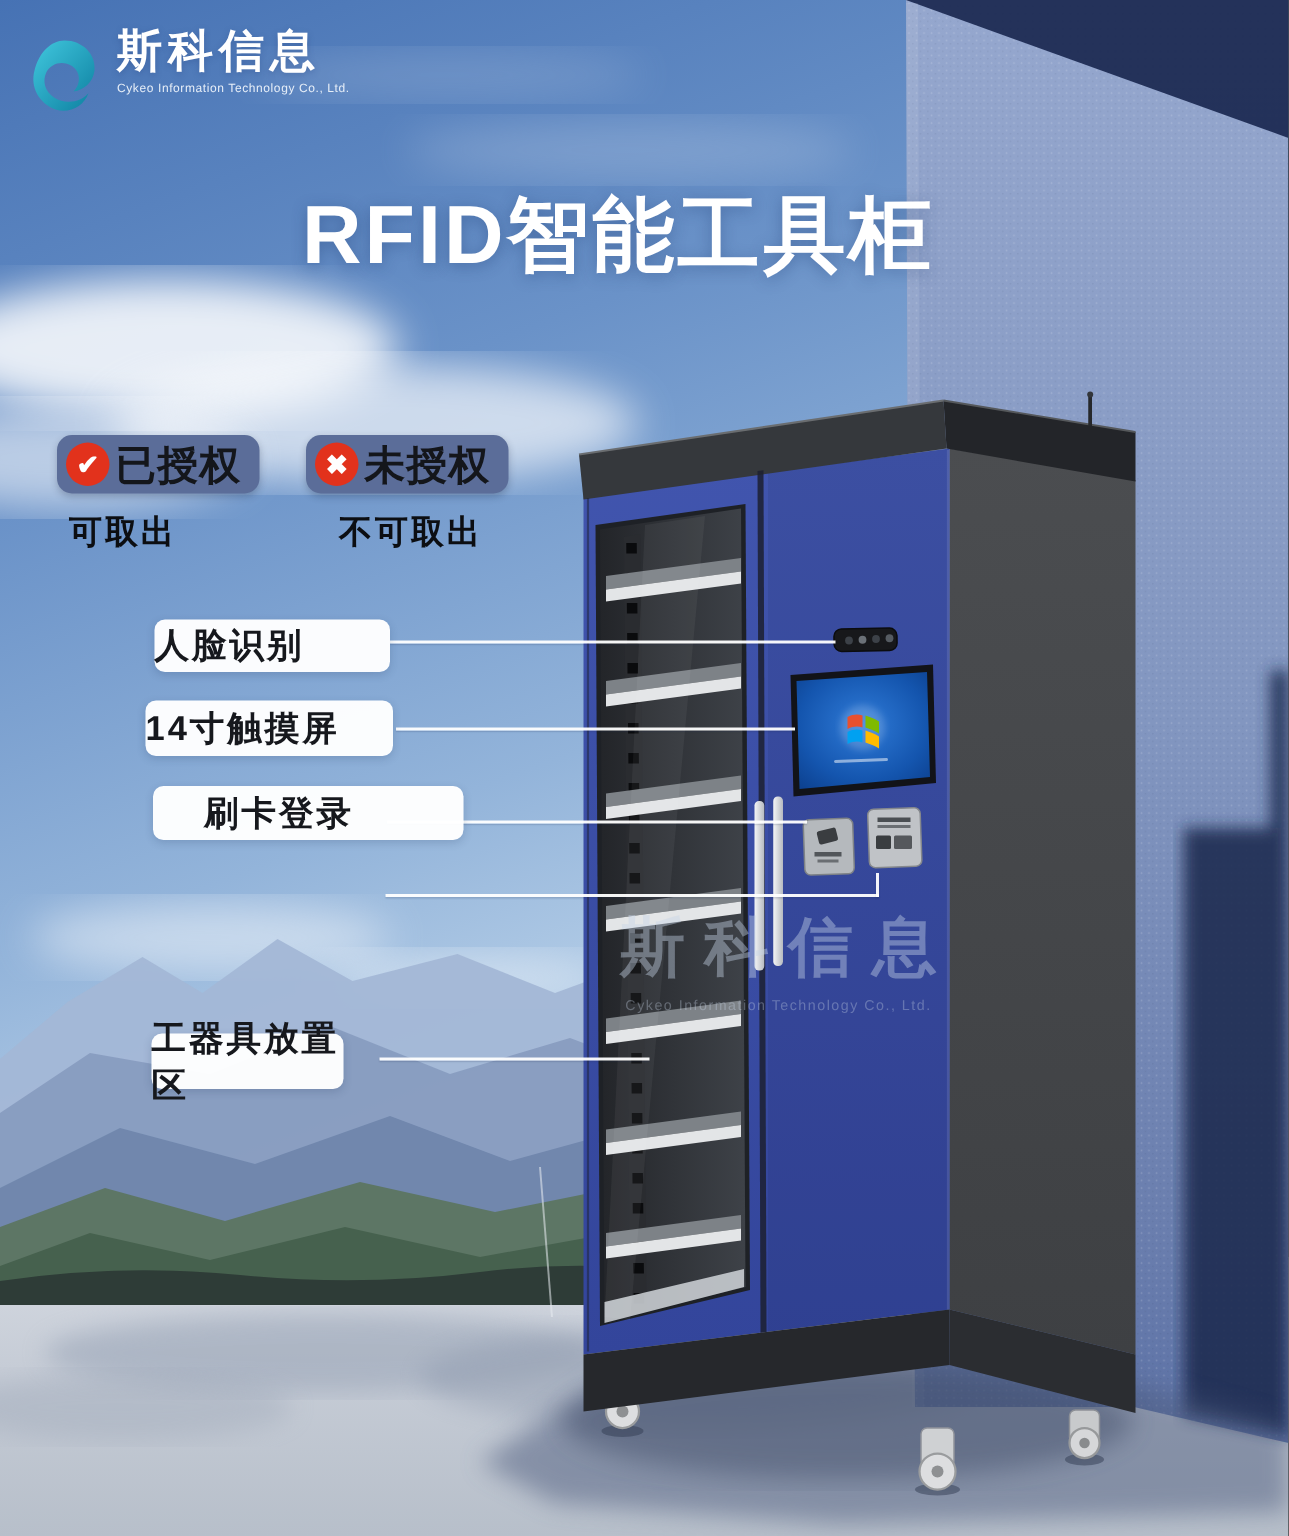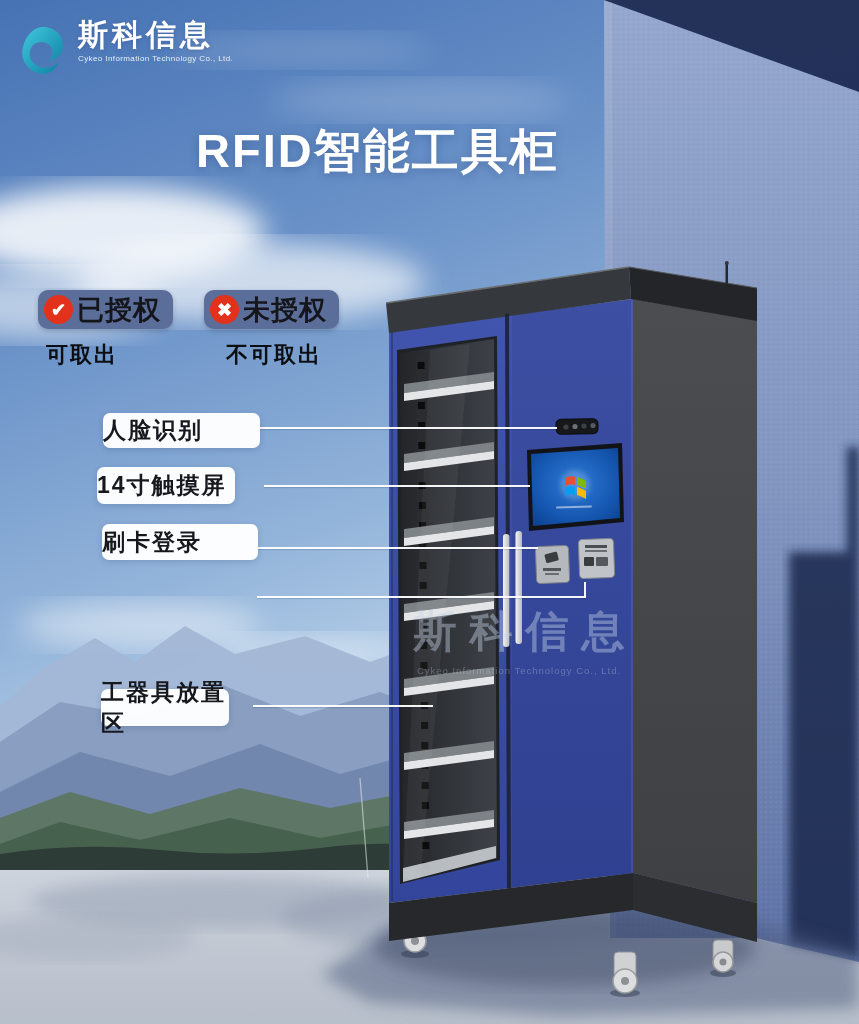--- a/index.html
+++ b/index.html
@@ -8,41 +8,41 @@
     font-family:"Liberation Sans",sans-serif;
     background:linear-gradient(160deg,#4672b4 0%,#6a92c8 26%,#93b4da 48%,#c6dbee 68%,#e3ecf5 82%);
   }
   .abs{position:absolute;}
   
   #logo{left:18px;top:18px;display:flex;align-items:flex-start;gap:10px;z-index:30;}
   #logo .mark{width:50px;height:52px;margin-top:6px;}
   #logo .nm{color:#fff;font-size:30px;font-weight:800;letter-spacing:4px;line-height:34px;text-shadow:0 1px 4px rgba(40,70,130,.35);}
   #logo .tg{color:#eef4fb;font-size:8px;letter-spacing:.4px;margin-top:2px;opacity:.95;}
   
-  #title{left:196px;top:120px;width:432px;text-align:left;z-index:30;
-    color:#fff;font-size:47px;font-weight:800;letter-spacing:2px;
+  #title{left:196px;top:120px;width:432px;text-align:center;z-index:30;
+    color:#fff;font-size:55px;font-weight:800;letter-spacing:2px;
     text-shadow:0 2px 10px rgba(25,55,110,.35);}
   
   .badge{height:39px;background:#5b6d99;border-radius:10px;display:flex;align-items:center;
     padding:0 12px 0 6px;z-index:30;box-shadow:0 2px 5px rgba(20,30,60,.25);}
   .badge .ic{width:29px;height:29px;border-radius:50%;background:#e2321c;color:#fff;
     display:flex;align-items:center;justify-content:center;font-size:18px;font-weight:800;margin-right:4px;}
   .badge .tx{color:#14161b;font-size:27px;font-weight:800;letter-spacing:1px;}
   #badge-auth{left:38px;top:290px;}
   #badge-unauth{left:204px;top:290px;}
   .sub{color:#0c0e12;font-size:22px;font-weight:800;letter-spacing:2px;z-index:30;}
   #sub-auth{left:46px;top:340px;}
   #sub-unauth{left:226px;top:340px;}
   
   .flabel{background:rgba(255,255,255,.97);border-radius:7px;display:flex;align-items:center;
     color:#16181d;font-weight:800;font-size:23px;letter-spacing:2px;
     z-index:31;box-shadow:0 2px 6px rgba(30,50,90,.18);}
   #fl1{left:103px;top:413px;width:157px;height:35px;}
-  #fl2{left:97px;top:467px;width:138px;height:37px;}
-  #fl3{left:102px;top:524px;width:156px;height:36px;}
+  #fl2{left:97px;top:467px;width:165px;height:37px;}
+  #fl3{left:102px;top:524px;width:173px;height:36px;padding-left:34px;}
   #fl4{left:98px;top:581px;width:159px;height:36px;}
   #fl5{left:101px;top:689px;width:128px;height:37px;}
   .cline{background:rgba(255,255,255,.95);height:2px;z-index:30;box-shadow:0 1px 1px rgba(20,40,80,.18);}
   #cl1{left:260px;top:427px;width:297px;}
   #cl2{left:264px;top:485px;width:266px;}
   #cl3{left:258px;top:547px;width:280px;}
   #cl4{left:257px;top:596px;width:329px;}
   #cl4v{left:584px;top:582px;width:2px;height:16px;}
   #cl5{left:253px;top:705px;width:180px;}
   

